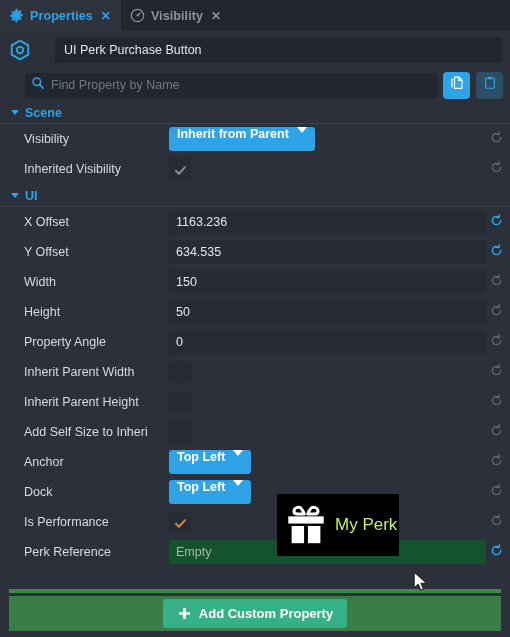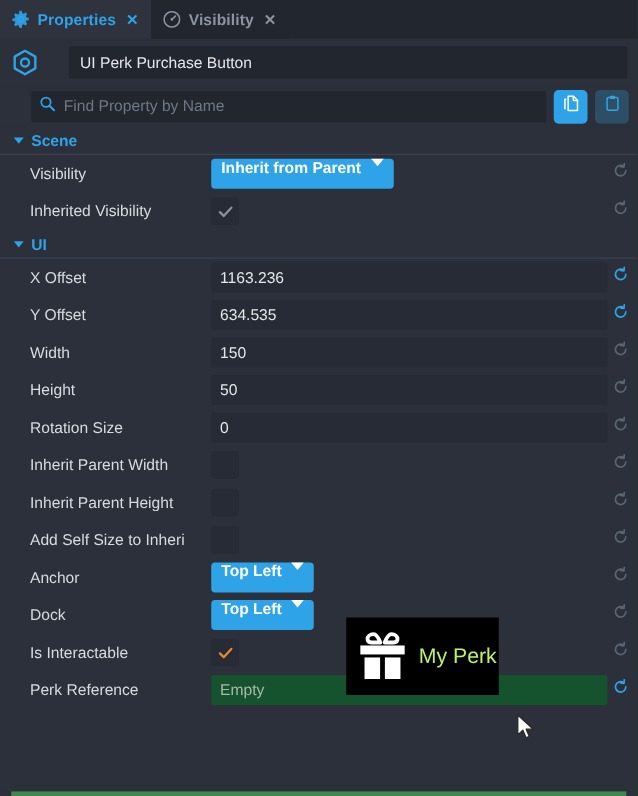--- a/index.html
+++ b/index.html
@@ -435,21 +435,21 @@
           </div>
         </div>
         <div class="reset">
           <span><svg viewBox="0 0 16 16" width="13" height="13">
               <path d="M13.1 8A5.1 5.1 0 1 1 11 3.9" fill="none" stroke="#5c646f" stroke-width="1.7" stroke-linecap="round"></path>
               <path d="M11.6 1 L11.2 4.5 L7.8 4.1" fill="none" stroke="#5c646f" stroke-width="1.7" stroke-linecap="round" stroke-linejoin="round"></path>
             </svg></span>
         </div>
       </div>
       <div class="row">
-        <div class="row-label">Rotation Size</div>
+        <div class="row-label">Property Angle</div>
         <div class="row-control">
           <div class="valfield">
             <span>0</span>
           </div>
         </div>
         <div class="reset">
           <span><svg viewBox="0 0 16 16" width="13" height="13">
               <path d="M13.1 8A5.1 5.1 0 1 1 11 3.9" fill="none" stroke="#5c646f" stroke-width="1.7" stroke-linecap="round"></path>
               <path d="M11.6 1 L11.2 4.5 L7.8 4.1" fill="none" stroke="#5c646f" stroke-width="1.7" stroke-linecap="round" stroke-linejoin="round"></path>
             </svg></span>
@@ -515,21 +515,21 @@
           </div>
         </div>
         <div class="reset">
           <span><svg viewBox="0 0 16 16" width="13" height="13">
               <path d="M13.1 8A5.1 5.1 0 1 1 11 3.9" fill="none" stroke="#5c646f" stroke-width="1.7" stroke-linecap="round"></path>
               <path d="M11.6 1 L11.2 4.5 L7.8 4.1" fill="none" stroke="#5c646f" stroke-width="1.7" stroke-linecap="round" stroke-linejoin="round"></path>
             </svg></span>
         </div>
       </div>
       <div class="row">
-        <div class="row-label">Is Interactable</div>
+        <div class="row-label">Is Performance</div>
         <div class="row-control">
           <div class="checkbox">
             <span class="check-glyph"><svg viewBox="0 0 16 16" width="13" height="13">
                 <path d="M2.4 8.3 L6.1 12 L13.6 3.9" fill="none" stroke="#e08a2b" stroke-width="2.3" stroke-linecap="round" stroke-linejoin="round"></path>
               </svg></span>
           </div>
         </div>
         <div class="reset">
           <span><svg viewBox="0 0 16 16" width="13" height="13">
               <path d="M13.1 8A5.1 5.1 0 1 1 11 3.9" fill="none" stroke="#5c646f" stroke-width="1.7" stroke-linecap="round"></path>
@@ -550,20 +550,32 @@
               <path d="M11.6 1 L11.2 4.5 L7.8 4.1" fill="none" stroke="#2ea3e8" stroke-width="1.7" stroke-linecap="round" stroke-linejoin="round"></path>
             </svg></span>
         </div>
       </div>
     </div>
 
   <div class="dropline">
       <div></div>
     </div>
 
+  <div class="footer">
+    <div class="dropzone">
+      <div class="add-btn">
+        <span class="plus-glyph">
+          <svg viewBox="0 0 16 16" width="15" height="15">
+            <path d="M6.6 2.2 H9.4 V6.6 H13.8 V9.4 H9.4 V13.8 H6.6 V9.4 H2.2 V6.6 H6.6 Z" fill="#ffffff"></path>
+          </svg>
+        </span>
+        <span>Add Custom Property</span>
+      </div>
+    </div>
+  </div>
 
   <div class="drag-tooltip">
     <span class="gift">
       <svg viewBox="0 0 48 48" width="46" height="46">
         <path d="M16.5 5.5c-3 0-5 2-5 4.2 0 1.6 1.2 2.8 3.2 2.8h7.5c-1.5-3.8-3.2-7-5.7-7z" fill="none" stroke="#ffffff" stroke-width="3.2" stroke-linejoin="round"></path>
         <path d="M31.5 5.5c3 0 5 2 5 4.2 0 1.6-1.2 2.8-3.2 2.8h-7.5c1.5-3.8 3.2-7 5.7-7z" fill="none" stroke="#ffffff" stroke-width="3.2" stroke-linejoin="round"></path>
         <rect x="5.5" y="15" width="37" height="7.5" fill="#ffffff"></rect>
         <rect x="9" y="25" width="13" height="18" fill="#ffffff"></rect>
         <rect x="26" y="25" width="13" height="18" fill="#ffffff"></rect>
       </svg>

